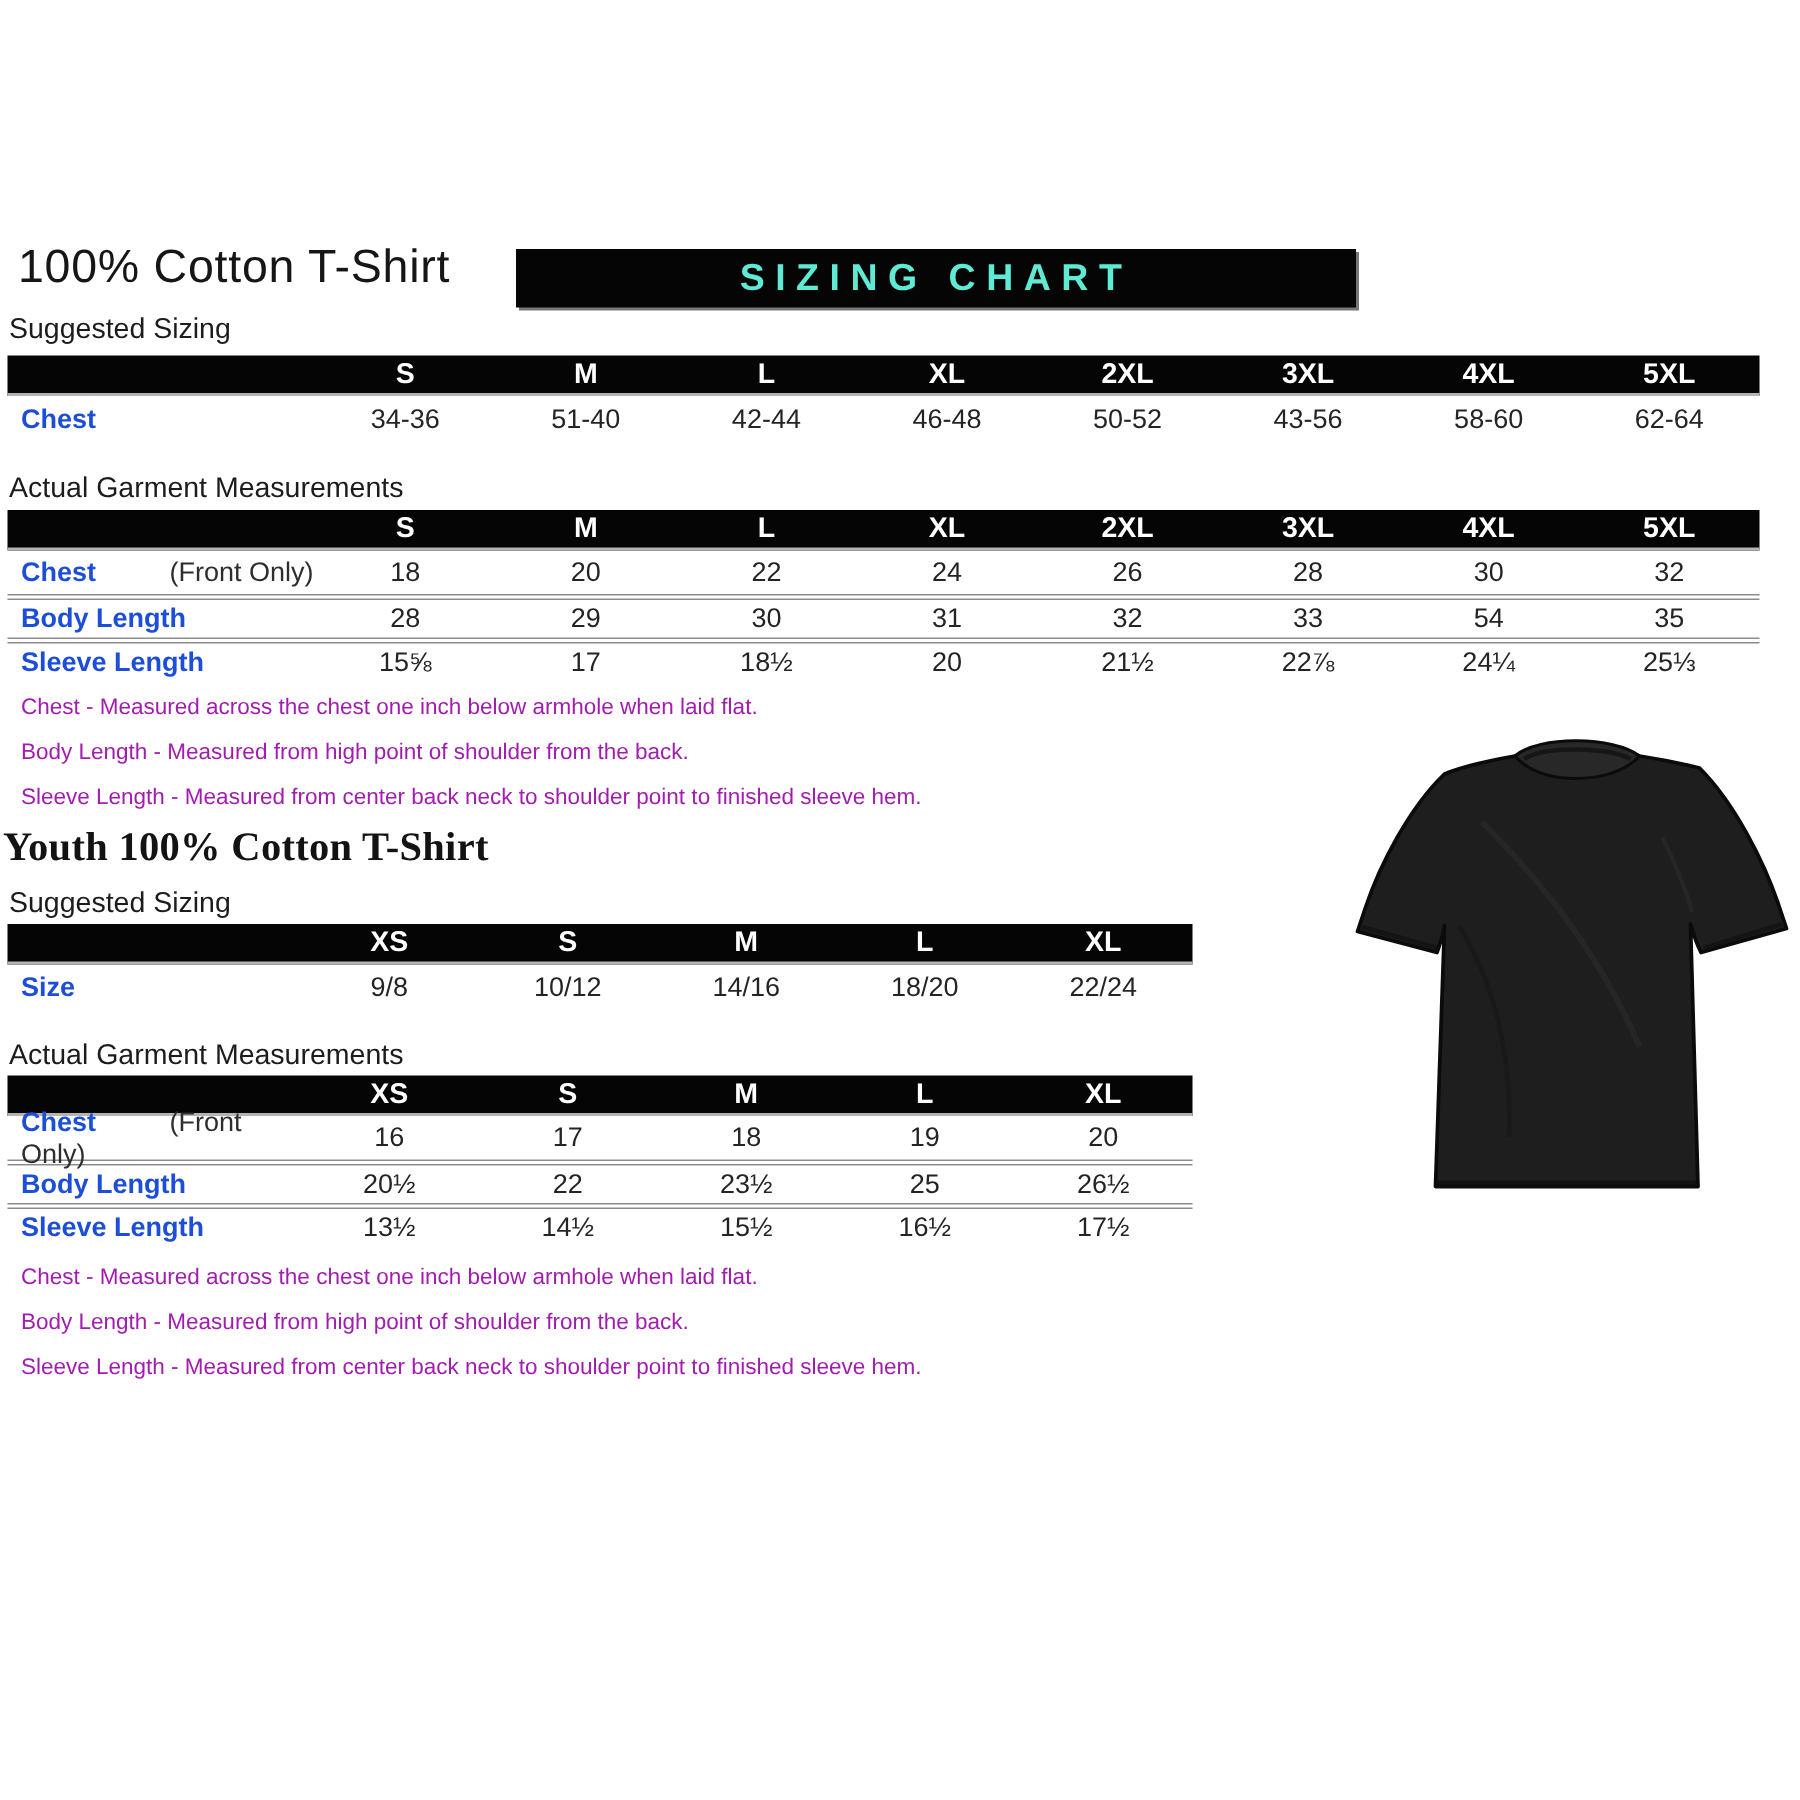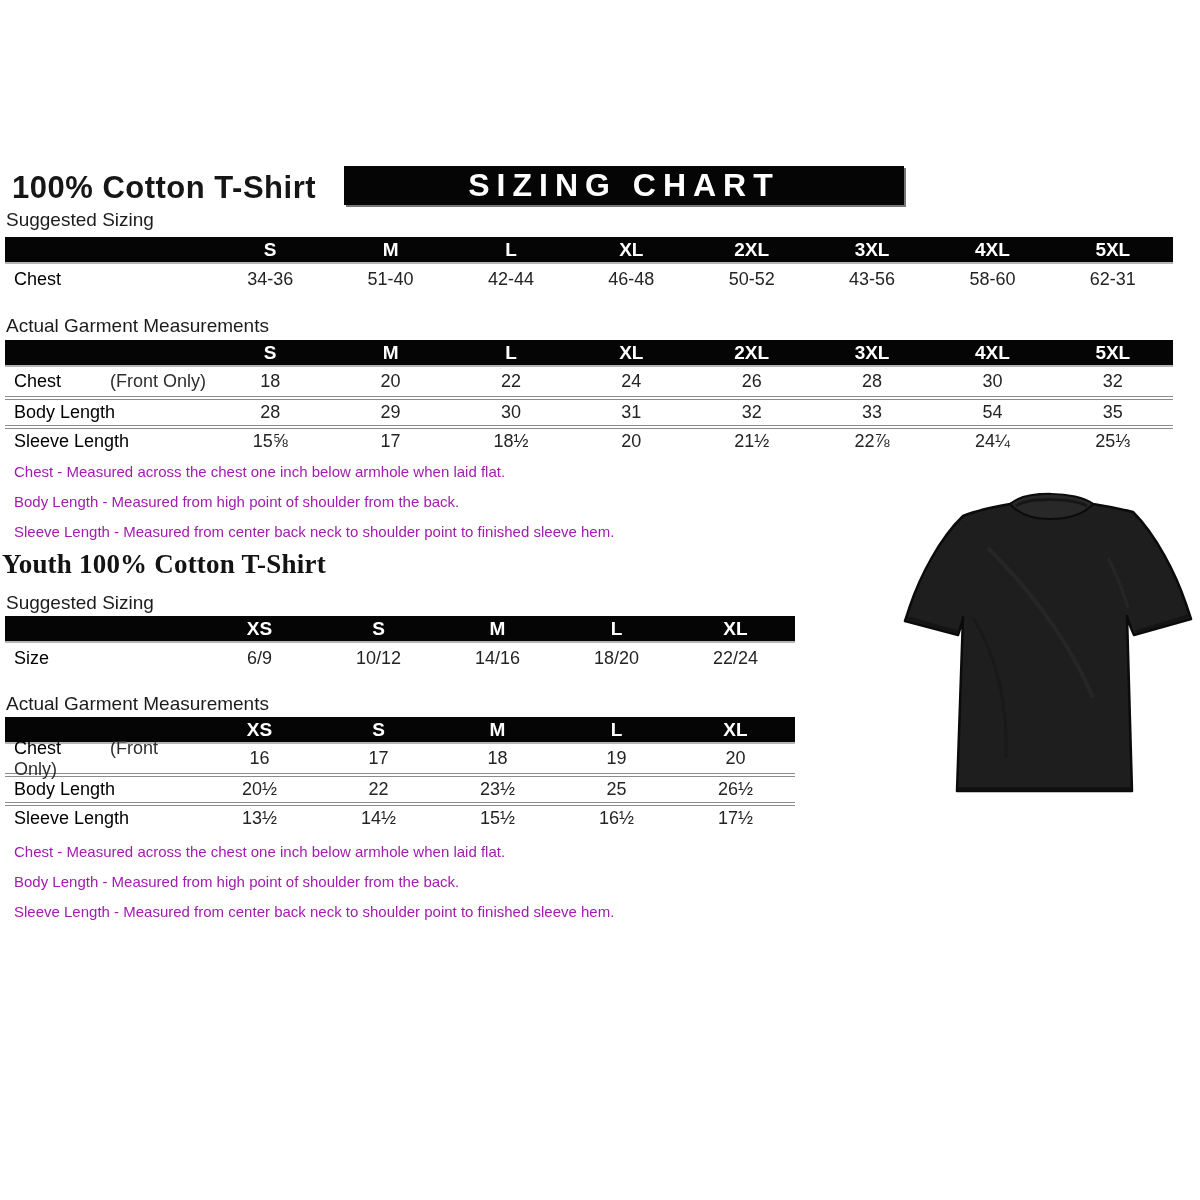--- a/index.html
+++ b/index.html
@@ -3,35 +3,35 @@
 <meta charset="utf-8">
 <style>
   html,body{margin:0;padding:0;}
   body{
     width:1200px;height:1200px;position:relative;background:#ffffff;
     font-family:"Liberation Sans","DejaVu Sans",sans-serif;color:#1a1a1a;
     overflow:hidden;
   }
   .abs{position:absolute;}
 
-  .page-title{left:12px;top:170px;font-size:31px;font-weight:700;color:#161616;letter-spacing:0.5px;}
+  .page-title{left:12px;top:160px;font-size:31px;font-weight:400;color:#161616;letter-spacing:0.5px;}
   .banner{left:344px;top:166px;width:560px;height:39px;background:#050505;
     display:flex;align-items:center;justify-content:center;box-shadow:2px 2px 0 #777;}
-  .banner span{color:#ffffff;font-weight:800;font-size:32px;letter-spacing:7px;}
+  .banner span{color:#5eead4;font-weight:800;font-size:25px;letter-spacing:7px;}
 
   .section-label{font-size:19px;color:#1c1c1c;}
   .youth-title{left:2px;top:549px;font-size:27px;font-weight:700;color:#131313;letter-spacing:0.2px;font-family:Liberation Serif, serif;}
 
   .sizing-table{left:5px;}
   .trow{display:flex;align-items:center;box-sizing:border-box;}
   .thead{background:#050505;color:#fff;height:27px;border-bottom:2px solid #b4b4b4;}
   .thead .tcell{font-weight:700;font-size:19px;color:#fff;}
   .tcell{flex:1;text-align:center;font-size:18px;color:#242424;}
   .tlabel{flex:0 0 var(--labelw);text-align:left;padding-left:9px;box-sizing:border-box;font-size:18px;}
-  .tlabel b{font-weight:400;color:#000000;}
+  .tlabel b{font-weight:700;color:#1d4ed8;}
   .tlabel span{font-weight:400;color:#2e2e2e;margin-left:44px;}
   .suggested .tbodyrow{height:30px;}
   .garment .tbodyrow{height:29px;}
   .garment .tbodyrow + .tbodyrow{border-top:4px double #8c8c8c;}
 
   .notes p{margin:0 0 11px 0;font-size:15px;color:#a21caf;line-height:19px;}
 
   .shirt-wrap{left:878px;top:468px;width:322px;height:345px;}
 </style>
 </head>
@@ -57,21 +57,21 @@
     </div>
     <div class="trow tbodyrow">
       <div class="tcell tlabel"><b>Chest</b></div>
       <div class="tcell">34-36</div>
       <div class="tcell">51-40</div>
       <div class="tcell">42-44</div>
       <div class="tcell">46-48</div>
       <div class="tcell">50-52</div>
       <div class="tcell">43-56</div>
       <div class="tcell">58-60</div>
-      <div class="tcell">62-31</div>
+      <div class="tcell">62-64</div>
     </div>
   </div>
 
 <div class="abs section-label" style="left:6px;top:315px;">Actual Garment Measurements</div>
 <div class="abs sizing-table garment" style="top:340px;width:1168px;--labelw:205px;">
     <div class="trow thead">
       <div class="tcell tlabel"></div>
       <div class="tcell">S</div>
       <div class="tcell">M</div>
       <div class="tcell">L</div>
@@ -129,21 +129,21 @@
     <div class="trow thead">
       <div class="tcell tlabel"></div>
       <div class="tcell">XS</div>
       <div class="tcell">S</div>
       <div class="tcell">M</div>
       <div class="tcell">L</div>
       <div class="tcell">XL</div>
     </div>
     <div class="trow tbodyrow">
       <div class="tcell tlabel"><b>Size</b></div>
-      <div class="tcell">6/9</div>
+      <div class="tcell">9/8</div>
       <div class="tcell">10/12</div>
       <div class="tcell">14/16</div>
       <div class="tcell">18/20</div>
       <div class="tcell">22/24</div>
     </div>
   </div>
 
 <div class="abs section-label" style="left:6px;top:693px;">Actual Garment Measurements</div>
 <div class="abs sizing-table garment" style="top:717px;width:790px;--labelw:195px;">
     <div class="trow thead">

